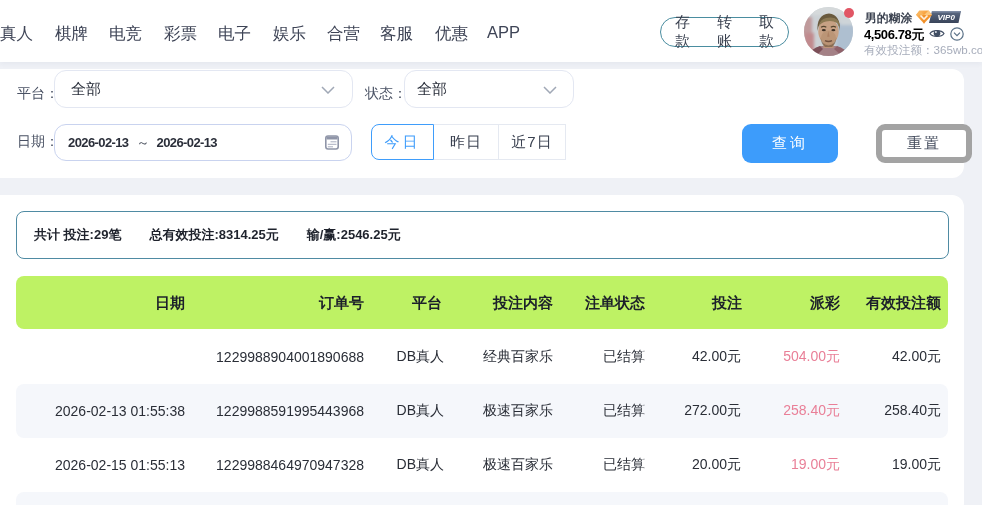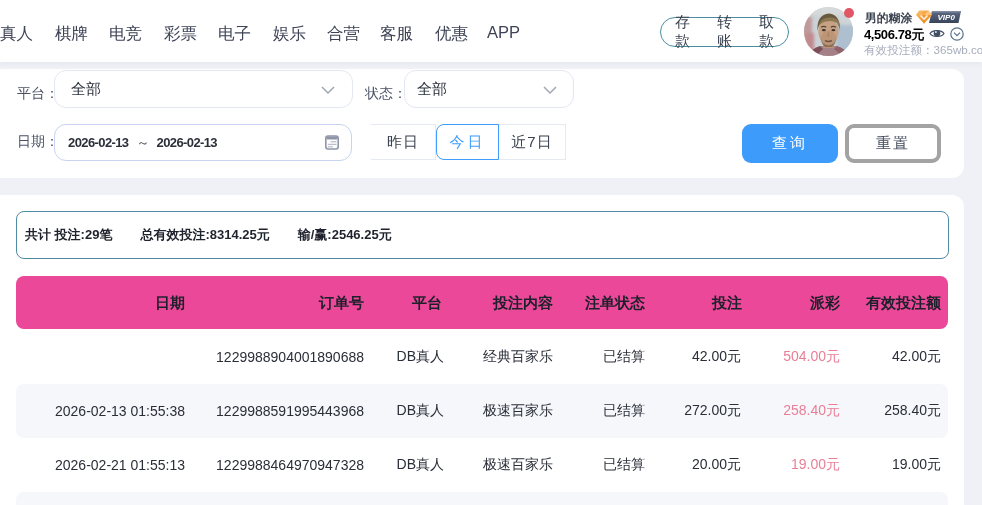--- a/index.html
+++ b/index.html
@@ -18,27 +18,27 @@
 .panel2{position:absolute;left:-12px;top:195px;width:976px;height:320px;background:#fff;border-radius:12px}
 .flabel{position:absolute;font-size:14px;line-height:14px;color:#4a5264}
 .selbox{position:absolute;height:38px;background:#fff;border:1px solid #e3e7f2;border-radius:12px;display:flex;align-items:center}
 .selbox .val{font-size:15px;color:#2b303c;margin-left:16px}
 .btnseg{position:absolute;left:371px;top:124px;display:flex;height:36px}
 .seg{border:1px solid #e5e9f1;border-left:none;display:flex;align-items:center;justify-content:center;font-size:15px;color:#3a4150;background:#fff;letter-spacing:1px}
 .seg.first{border:1px solid #3f9dfb;border-radius:8px 0 0 8px;color:#3f9dfb;letter-spacing:3px}
 .seg.last{border-radius:0 8px 8px 0}
 .btn{position:absolute;top:124px;height:39px;width:96px;border-radius:9px;display:flex;align-items:center;justify-content:center;font-size:15px;letter-spacing:3px}
 .btn.q{left:742px;background:#3d9cfb;color:#fff}
-.btn.r{left:845px;background:#fff;border:4px solid #a3a3a3;color:#434b5c;letter-spacing:2px}
+.btn.r{left:876px;background:#fff;border:6px solid #a3a3a3;color:#434b5c;letter-spacing:2px}
 
 .sumbox{position:absolute;left:16px;top:211px;width:933px;height:48px;border:1px solid #4f8ba3;border-radius:8px;background:#fff;display:flex;align-items:center;font-size:13px;font-weight:700;color:#1e222c}
 .sumbox span{margin-left:28px}
-.sumbox span:first-child{margin-left:8px}
-
-.thead{position:absolute;left:16px;top:276px;width:932px;height:53px;background:#ec4899;border-radius:8px;font-weight:700;font-size:15px;color:#1c202a}
+.sumbox span:first-child{margin-left:17px}
+
+.thead{position:absolute;left:16px;top:276px;width:932px;height:53px;background:#bef264;border-radius:8px;font-weight:700;font-size:15px;color:#1c202a}
 .trow{position:absolute;left:16px;width:932px;height:54px;font-size:14px;color:#2a2e37}
 .trow.stripe{background:#f5f7fb;border-radius:8px}
 .cell{position:absolute;top:50%;transform:translateY(-50%);white-space:nowrap}
 .pink{color:#e97f97}
 </style></head>
 <body>
 <div class="hdr">
   <div class="nav">
     <span style="left:0">真人</span>
       <span style="left:55px">棋牌</span>
@@ -154,22 +154,22 @@
     <span style="font-size:13px;letter-spacing:-.6px;font-weight:700;color:#2b2f3a">2026-02-13</span>
   <svg style="position:absolute;right:12.5px;top:9.5px" width="14" height="15" viewBox="0 0 14 15">
     <rect x="0.8" y="1" width="12.4" height="13" rx="2.2" fill="#fff" stroke="#8f95a8" stroke-width="1.6"></rect>
     <rect x="1.5" y="1.6" width="11" height="3" rx="1.2" fill="#8f95a8"></rect>
     <g stroke="#a9aec0" stroke-width="1">
       <path d="M5.5 6.8 H11.5 M2.8 9.3 H11.5 M2.8 11.8 H8"></path>
     </g>
   </svg>
 </div>
 <div class="btnseg">
+  <div class="seg first" style="width:63px">今日</div>
   <div class="seg" style="width:65px">昨日</div>
-  <div class="seg first" style="width:63px">今日</div>
   <div class="seg" style="width:67px">近7日</div>
 </div>
 <div class="btn q">查询</div>
 <div class="btn r">重置</div>
 
 <div class="sumbox">
     <span>共计 投注:29笔</span>
     <span>总有效投注:8314.25元</span>
     <span>输/赢:2546.25元</span>
   </div>
@@ -197,21 +197,21 @@
   <span class="cell" style="right:763px">2026-02-13 01:55:38</span>
   <span class="cell" style="right:584px">1229988591995443968</span>
   <span class="cell" style="right:504px">DB真人</span>
   <span class="cell" style="right:395px">极速百家乐</span>
   <span class="cell" style="right:303px">已结算</span>
   <span class="cell" style="right:207px">272.00元</span>
   <span class="cell pink" style="right:108px">258.40元</span>
   <span class="cell" style="right:7px">258.40元</span>
 </div>
 <div class="trow" style="top:438px">
-  <span class="cell" style="right:763px">2026-02-21 01:55:13</span>
+  <span class="cell" style="right:763px">2026-02-15 01:55:13</span>
   <span class="cell" style="right:584px">1229988464970947328</span>
   <span class="cell" style="right:504px">DB真人</span>
   <span class="cell" style="right:395px">极速百家乐</span>
   <span class="cell" style="right:303px">已结算</span>
   <span class="cell" style="right:207px">20.00元</span>
   <span class="cell pink" style="right:108px">19.00元</span>
   <span class="cell" style="right:7px">19.00元</span>
 </div>
 <div class="trow stripe" style="top:492px"></div>
 

